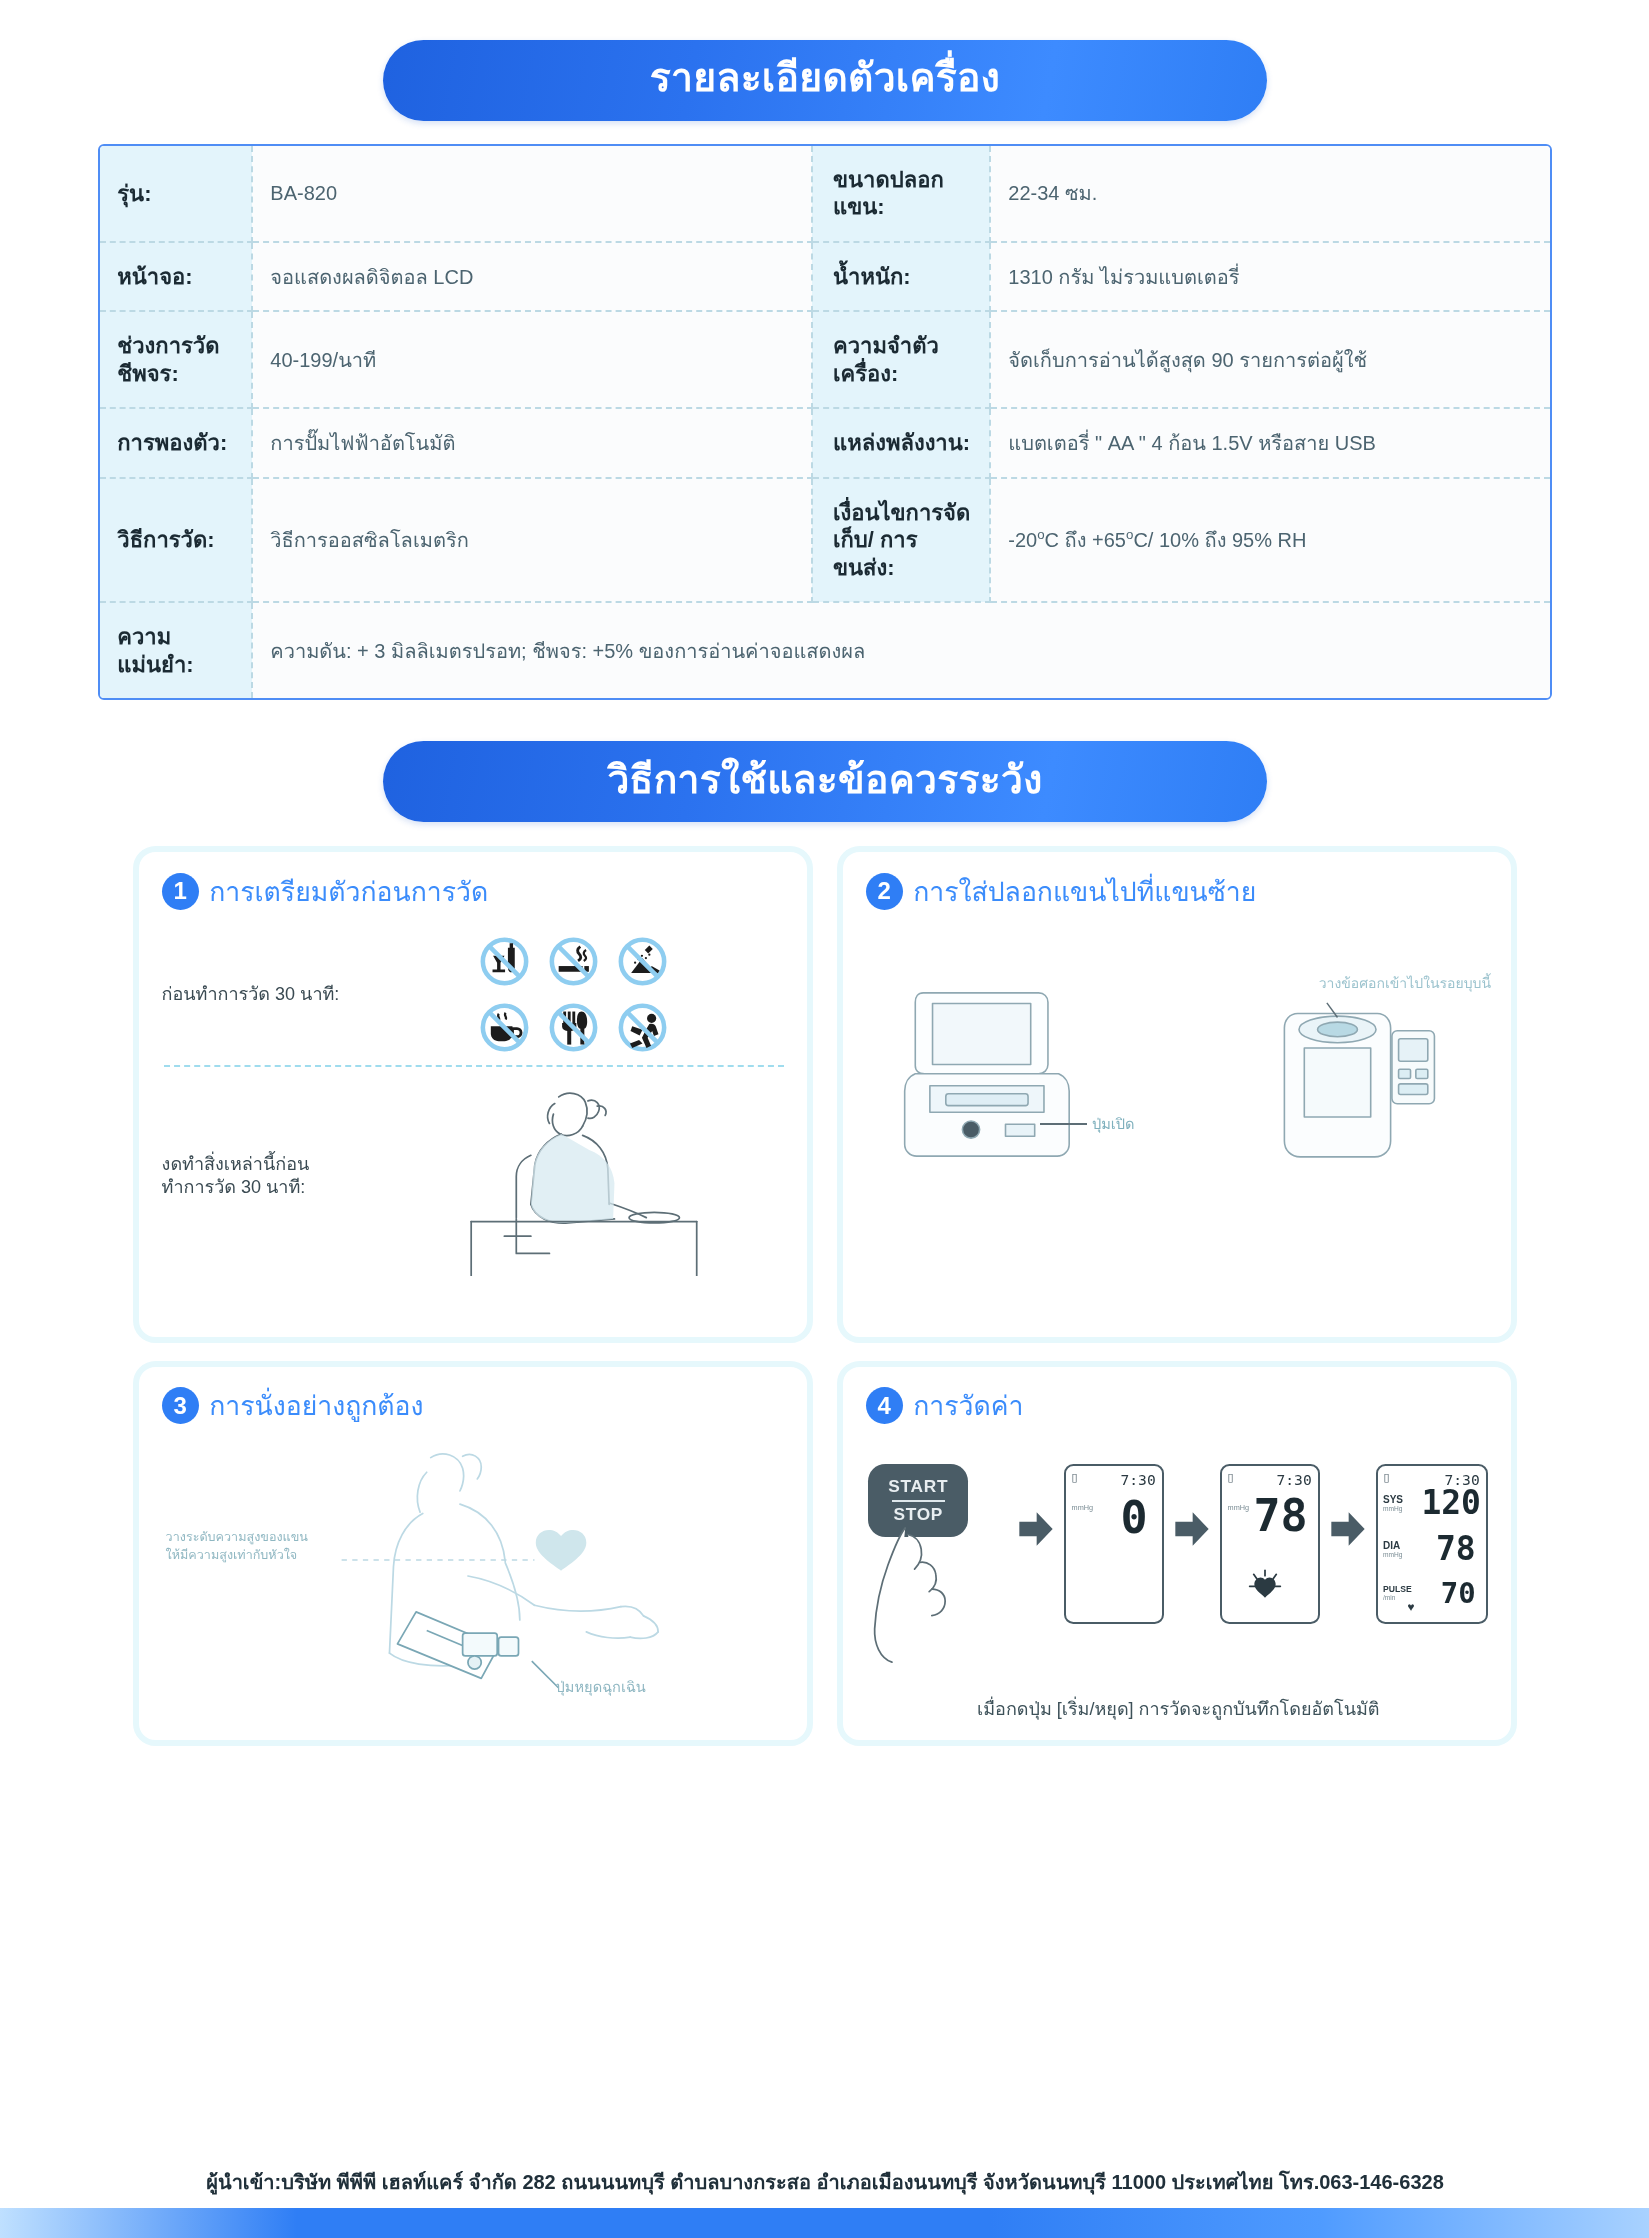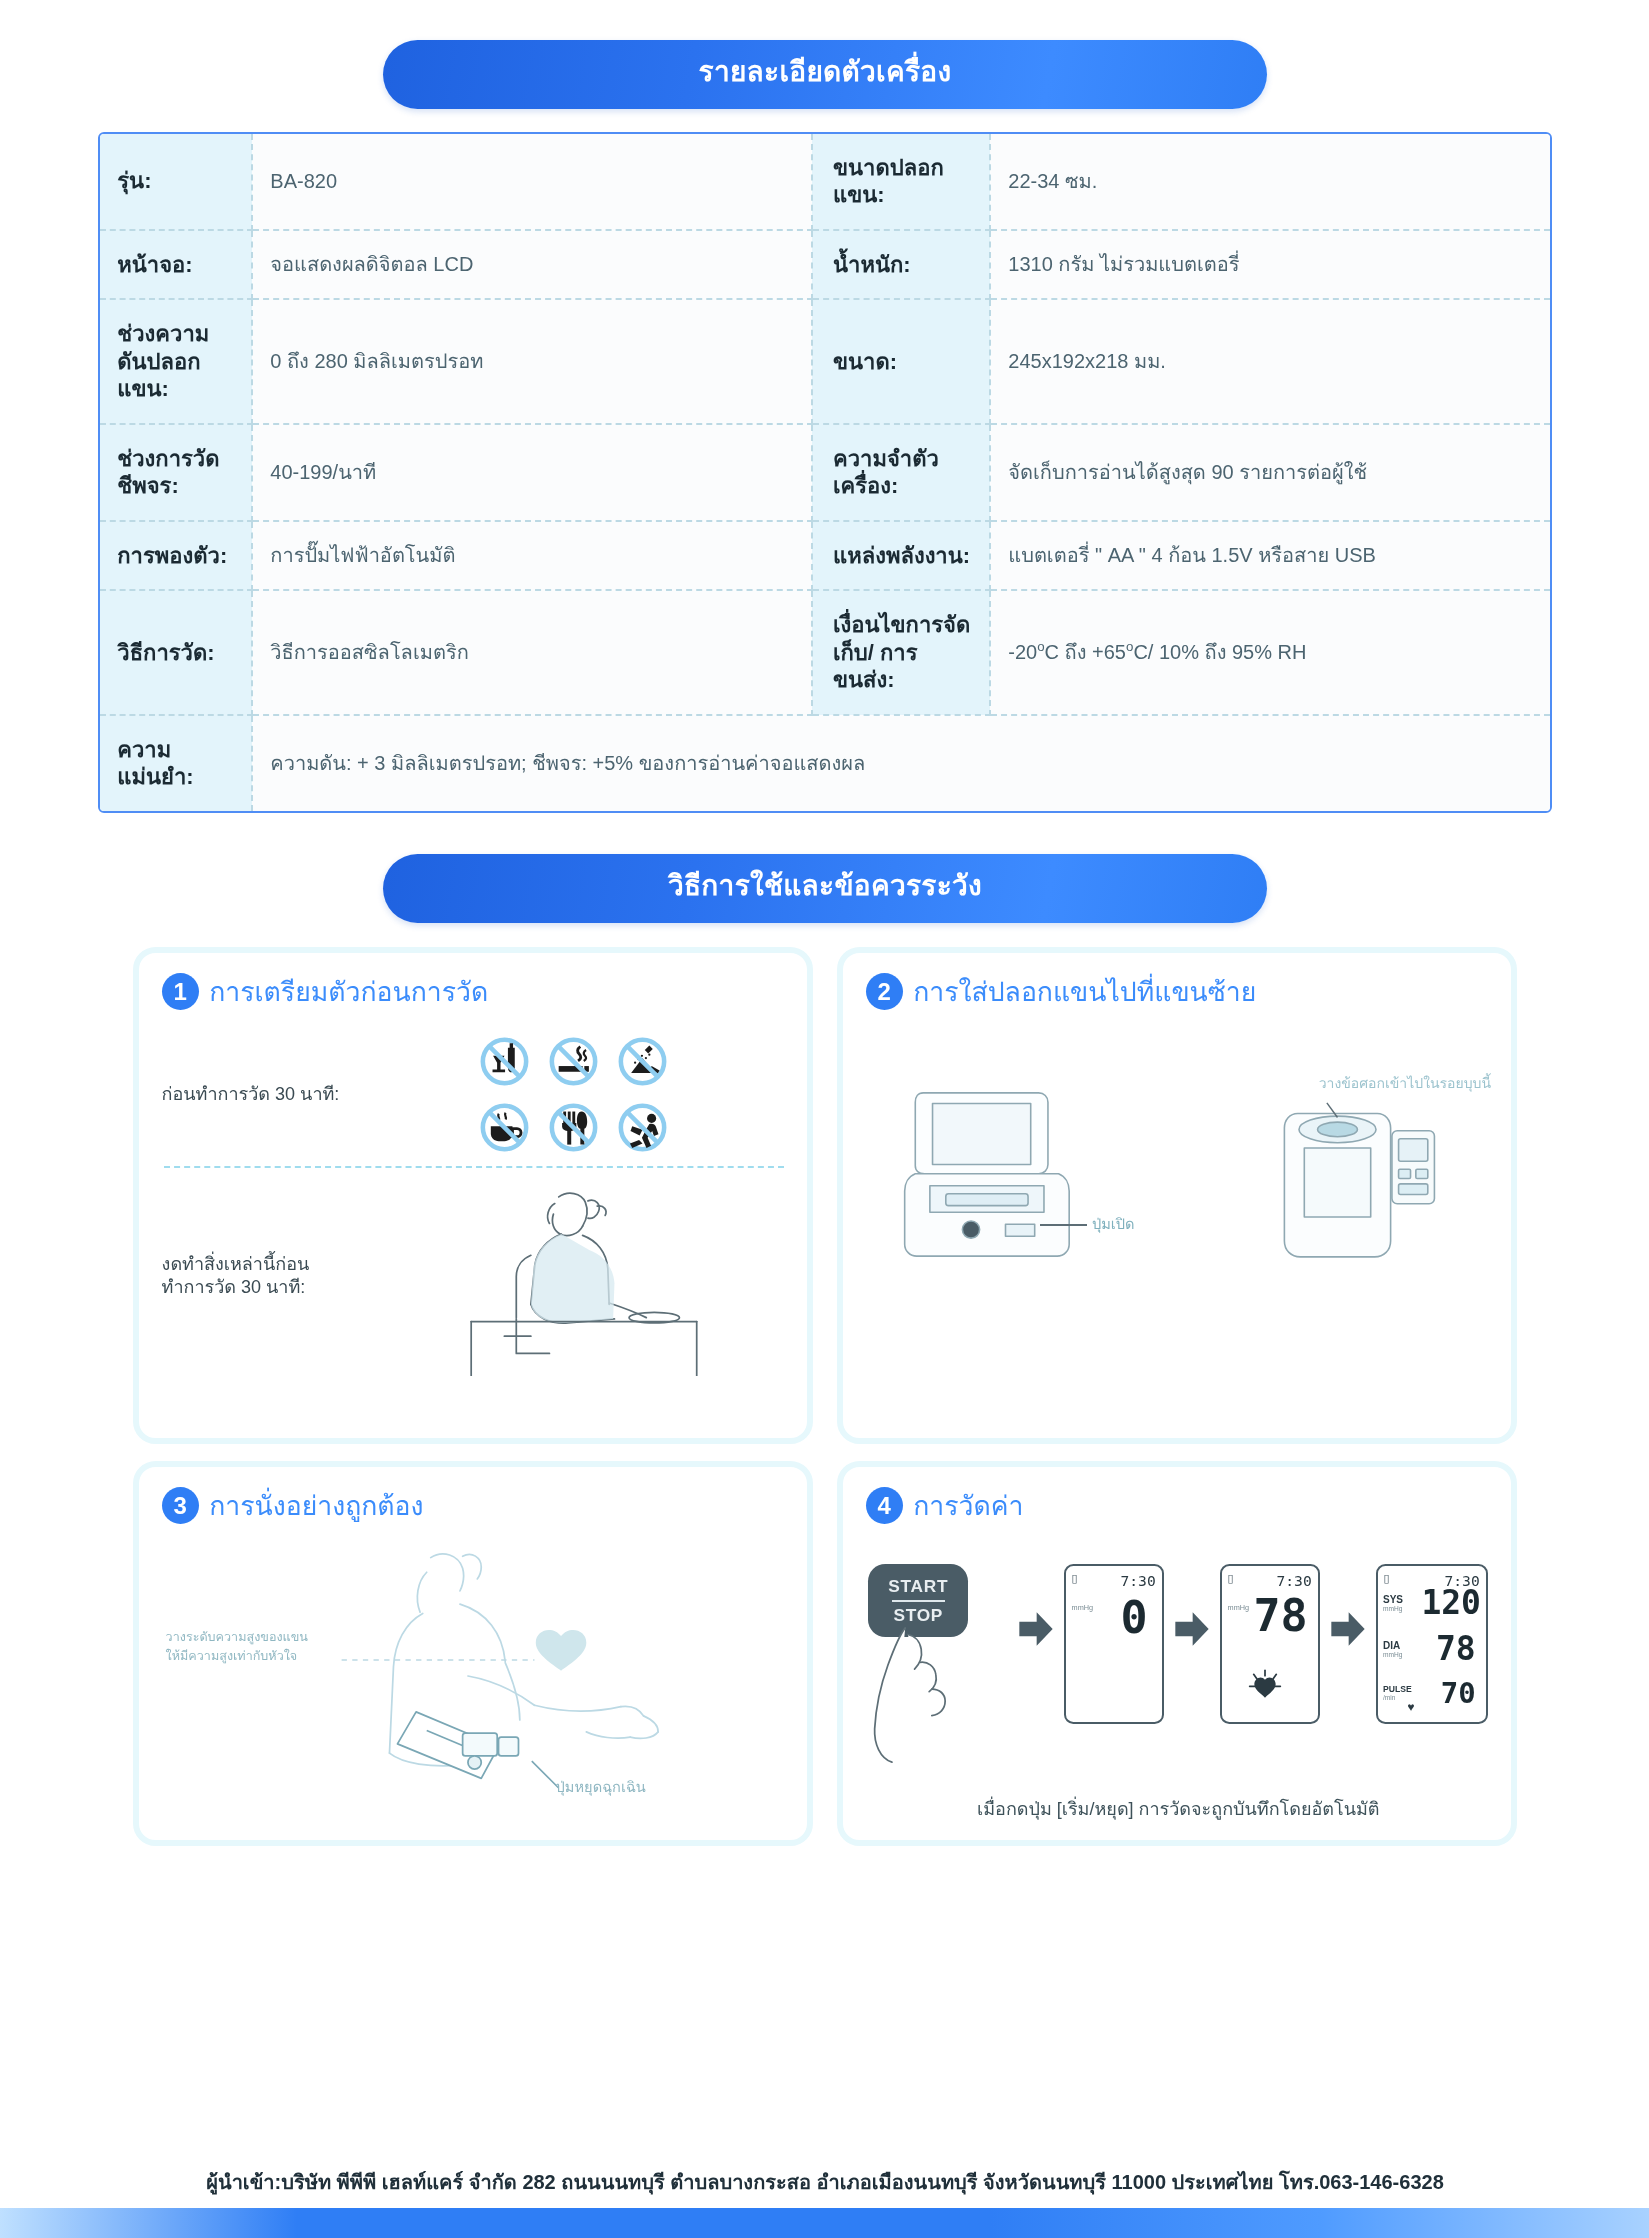--- a/index.html
+++ b/index.html
@@ -14,21 +14,21 @@
     position: relative;
     overflow: hidden;
   }
 
   
   .pill-wrap { width: 100%; display: flex; justify-content: center; }
   .pill {
     background: linear-gradient(100deg, #1f62e0 0%, #2b72ef 35%, #3d8bff 75%, #2f7ef5 100%);
     border-radius: 47px;
     color: #ffffff;
-    font-size: 28px;
+    font-size: 39px;
     font-weight: bold;
     letter-spacing: 0.3px;
     padding: 17.3px 64px 21px 64px;
     min-width: 884px;
     text-align: center;
     line-height: 1.1;
     box-shadow: 0 2.7px 6.6px rgba(30,90,200,0.18);
   }
 
   
@@ -167,26 +167,20 @@
         <td class="lbl">รุ่น:</td>
         <td class="val">BA-820</td>
         <td class="lbl wide">ขนาดปลอกแขน:</td>
         <td class="val last">22-34 ซม.</td>
       </tr>
       <tr>
         <td class="lbl">หน้าจอ:</td>
         <td class="val">จอแสดงผลดิจิตอล LCD</td>
         <td class="lbl wide">น้ำหนัก:</td>
         <td class="val last">1310 กรัม ไม่รวมแบตเตอรี่</td>
-      </tr>
-      <tr>
-        <td class="lbl">ช่วงความดันปลอก แขน:</td>
-        <td class="val">0 ถึง 280 มิลลิเมตรปรอท</td>
-        <td class="lbl wide">ขนาด:</td>
-        <td class="val last">245x192x218 มม.</td>
       </tr>
       <tr>
         <td class="lbl">ช่วงการวัดชีพจร:</td>
         <td class="val">40-199/นาที</td>
         <td class="lbl wide">ความจำตัวเครื่อง:</td>
         <td class="val last">จัดเก็บการอ่านได้สูงสุด 90 รายการต่อผู้ใช้</td>
       </tr>
       <tr>
         <td class="lbl">การพองตัว:</td>
         <td class="val">การปั๊มไฟฟ้าอัตโนมัติ</td>

